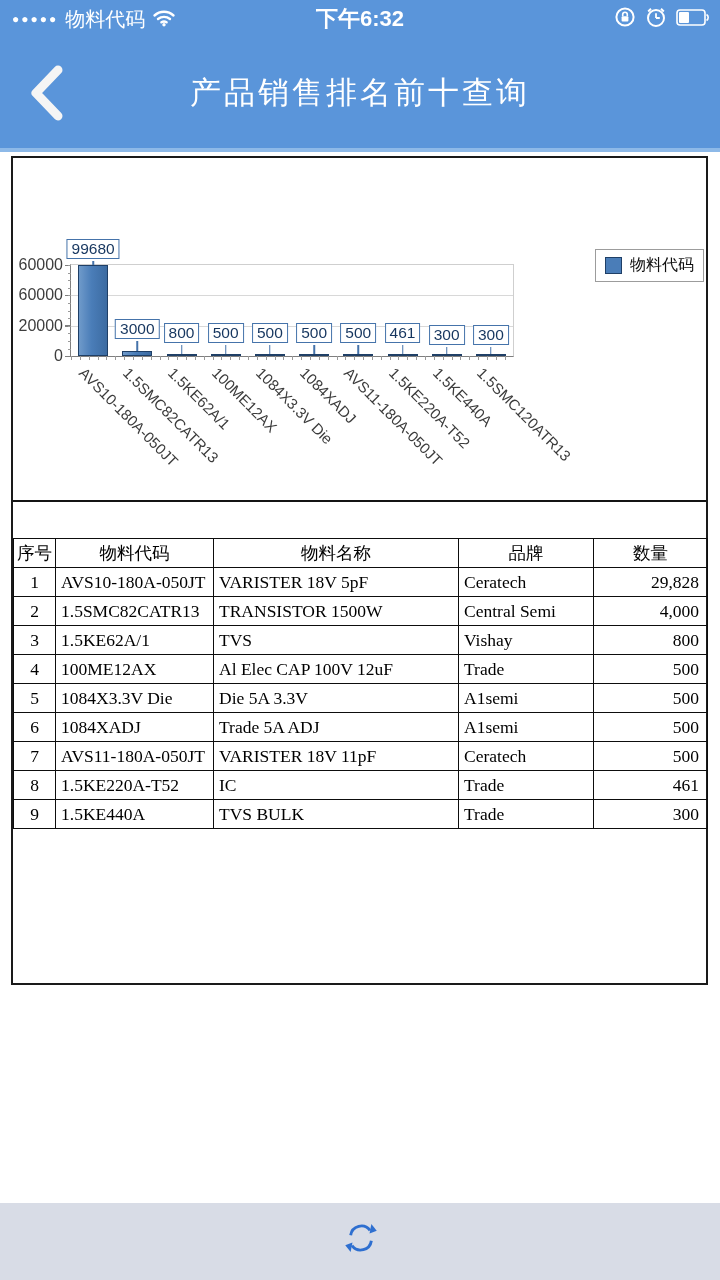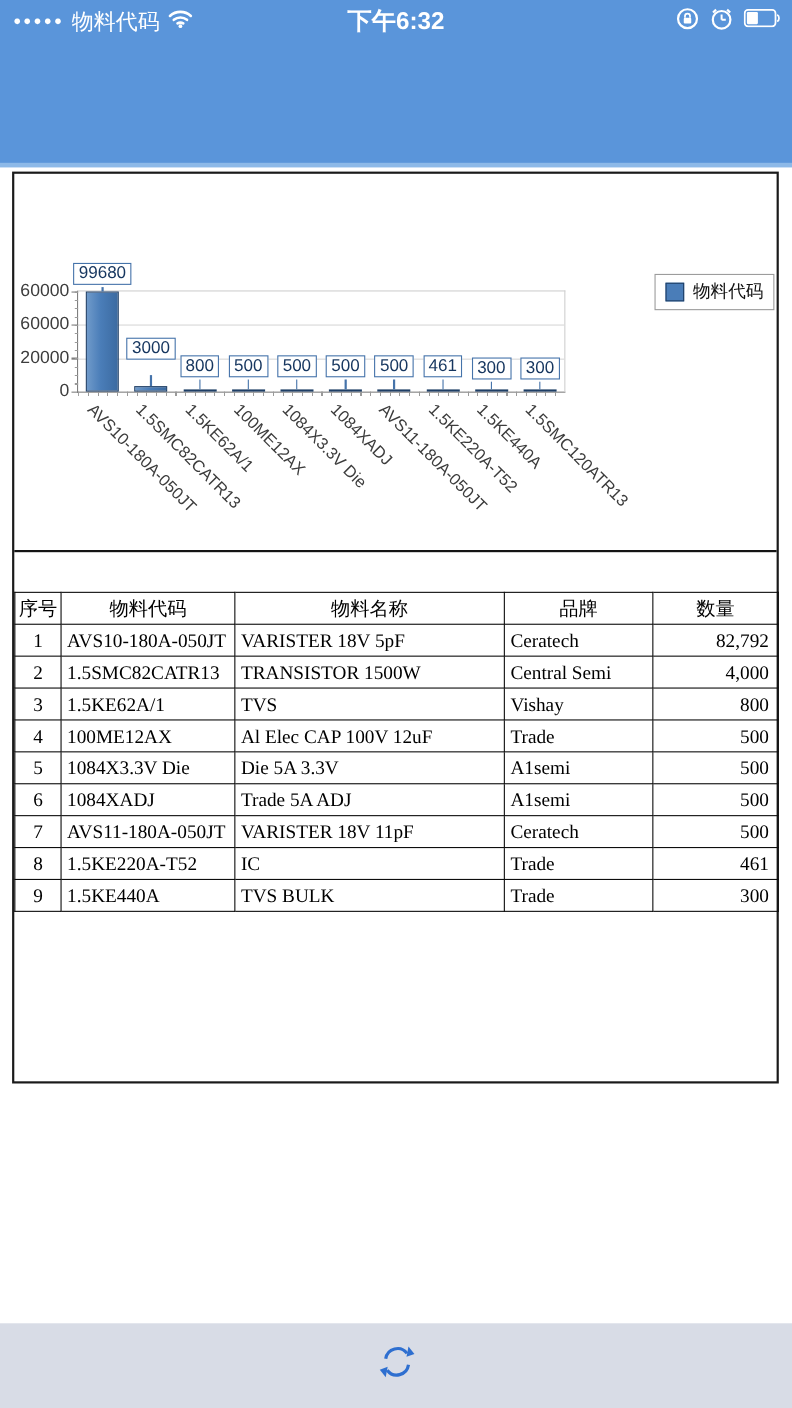--- a/index.html
+++ b/index.html
@@ -122,20 +122,28 @@
       </span>
       <span>
         <svg width="34" height="17" viewBox="0 0 34 17">
           <rect x="1" y="1" width="28" height="15" rx="3" stroke="#fff" stroke-width="1.6" fill="none"></rect>
           <rect x="3" y="3" width="10" height="11" rx="1" fill="#fff"></rect>
           <path d="M30.5 5.5 a3.5 3.5 0 0 1 0 6" stroke="#fff" stroke-width="1.6" fill="none"></path>
         </svg>
       </span>
     </div>
   </div>
+  <div class="navrow">
+    <div class="back-btn">
+      <svg width="52" height="62" viewBox="0 0 52 62">
+        <polyline points="36,8 14,31 36,54" stroke="#f5f5f5" stroke-width="9" fill="none" stroke-linecap="round" stroke-linejoin="round"></polyline>
+      </svg>
+    </div>
+    <div class="nav-title">产品销售排名前十查询</div>
+  </div>
 </div>
 
 <div class="panel">
 
   <div class="plot" id="plot">
       <div class="y-tick" style="top: 90.5px;"></div>
       <div class="y-label" style="top: 82px;">0</div>
       <div class="grid-line" style="top: 60.6667px;"></div>
       <div class="y-tick" style="top: 60.1667px;"></div>
       <div class="y-label" style="top: 51.6667px;">20000</div>
@@ -145,21 +153,21 @@
       <div class="y-tick" style="top: -0.5px;"></div>
       <div class="y-label" style="top: -9px;">60000</div>
       <div class="y-minor"></div>
       <div class="x-minor"></div>
       <div class="bar" style="left: 7.1px; width: 30px; height: 90.7528px;"></div>
       <div class="leader" style="left: 22.1px; top: -4px; height: 4.24722px;"></div>
       <div class="dlabel" style="left: 22.1px; top: -26px;">99680</div>
       <div class="x-cat" style="left: 17.1px; top: 99px;">AVS10-180A-050JT</div>
       <div class="bar" style="left: 51.3px; width: 30px; height: 4.55px;"></div>
       <div class="leader" style="left: 66.3px; top: 76px; height: 10.45px;"></div>
-      <div class="dlabel" style="left: 66.3px; top: 42px;">3000</div>
+      <div class="dlabel" style="left: 66.3px; top: 54px;">3000</div>
       <div class="x-cat" style="left: 61.3px; top: 99px;">1.5SMC82CATR13</div>
       <div class="bar" style="left: 95.5px; width: 30px; height: 1.8px;"></div>
       <div class="leader" style="left: 110.5px; top: 80px; height: 9.2px;"></div>
       <div class="dlabel" style="left: 110.5px; top: 58px;">800</div>
       <div class="x-cat" style="left: 105.5px; top: 99px;">1.5KE62A/1</div>
       <div class="bar" style="left: 139.7px; width: 30px; height: 1.8px;"></div>
       <div class="leader" style="left: 154.7px; top: 80px; height: 9.2px;"></div>
       <div class="dlabel" style="left: 154.7px; top: 58px;">500</div>
       <div class="x-cat" style="left: 149.7px; top: 99px;">100ME12AX</div>
       <div class="bar" style="left: 183.9px; width: 30px; height: 1.8px;"></div>
@@ -211,21 +219,21 @@
           <th>品牌</th>
           <th>数量</th>
         </tr>
     </thead>
     <tbody id="tbody">
         <tr>
           <td class="c0">1</td>
           <td class="c1">AVS10-180A-050JT</td>
           <td class="c2">VARISTER 18V 5pF</td>
           <td class="c3">Ceratech</td>
-          <td class="c4">82,792</td>
+          <td class="c4">29,828</td>
         </tr>
         <tr>
           <td class="c0">2</td>
           <td class="c1">1.5SMC82CATR13</td>
           <td class="c2">TRANSISTOR 1500W</td>
           <td class="c3">Central Semi</td>
           <td class="c4">4,000</td>
         </tr>
         <tr>
           <td class="c0">3</td>

